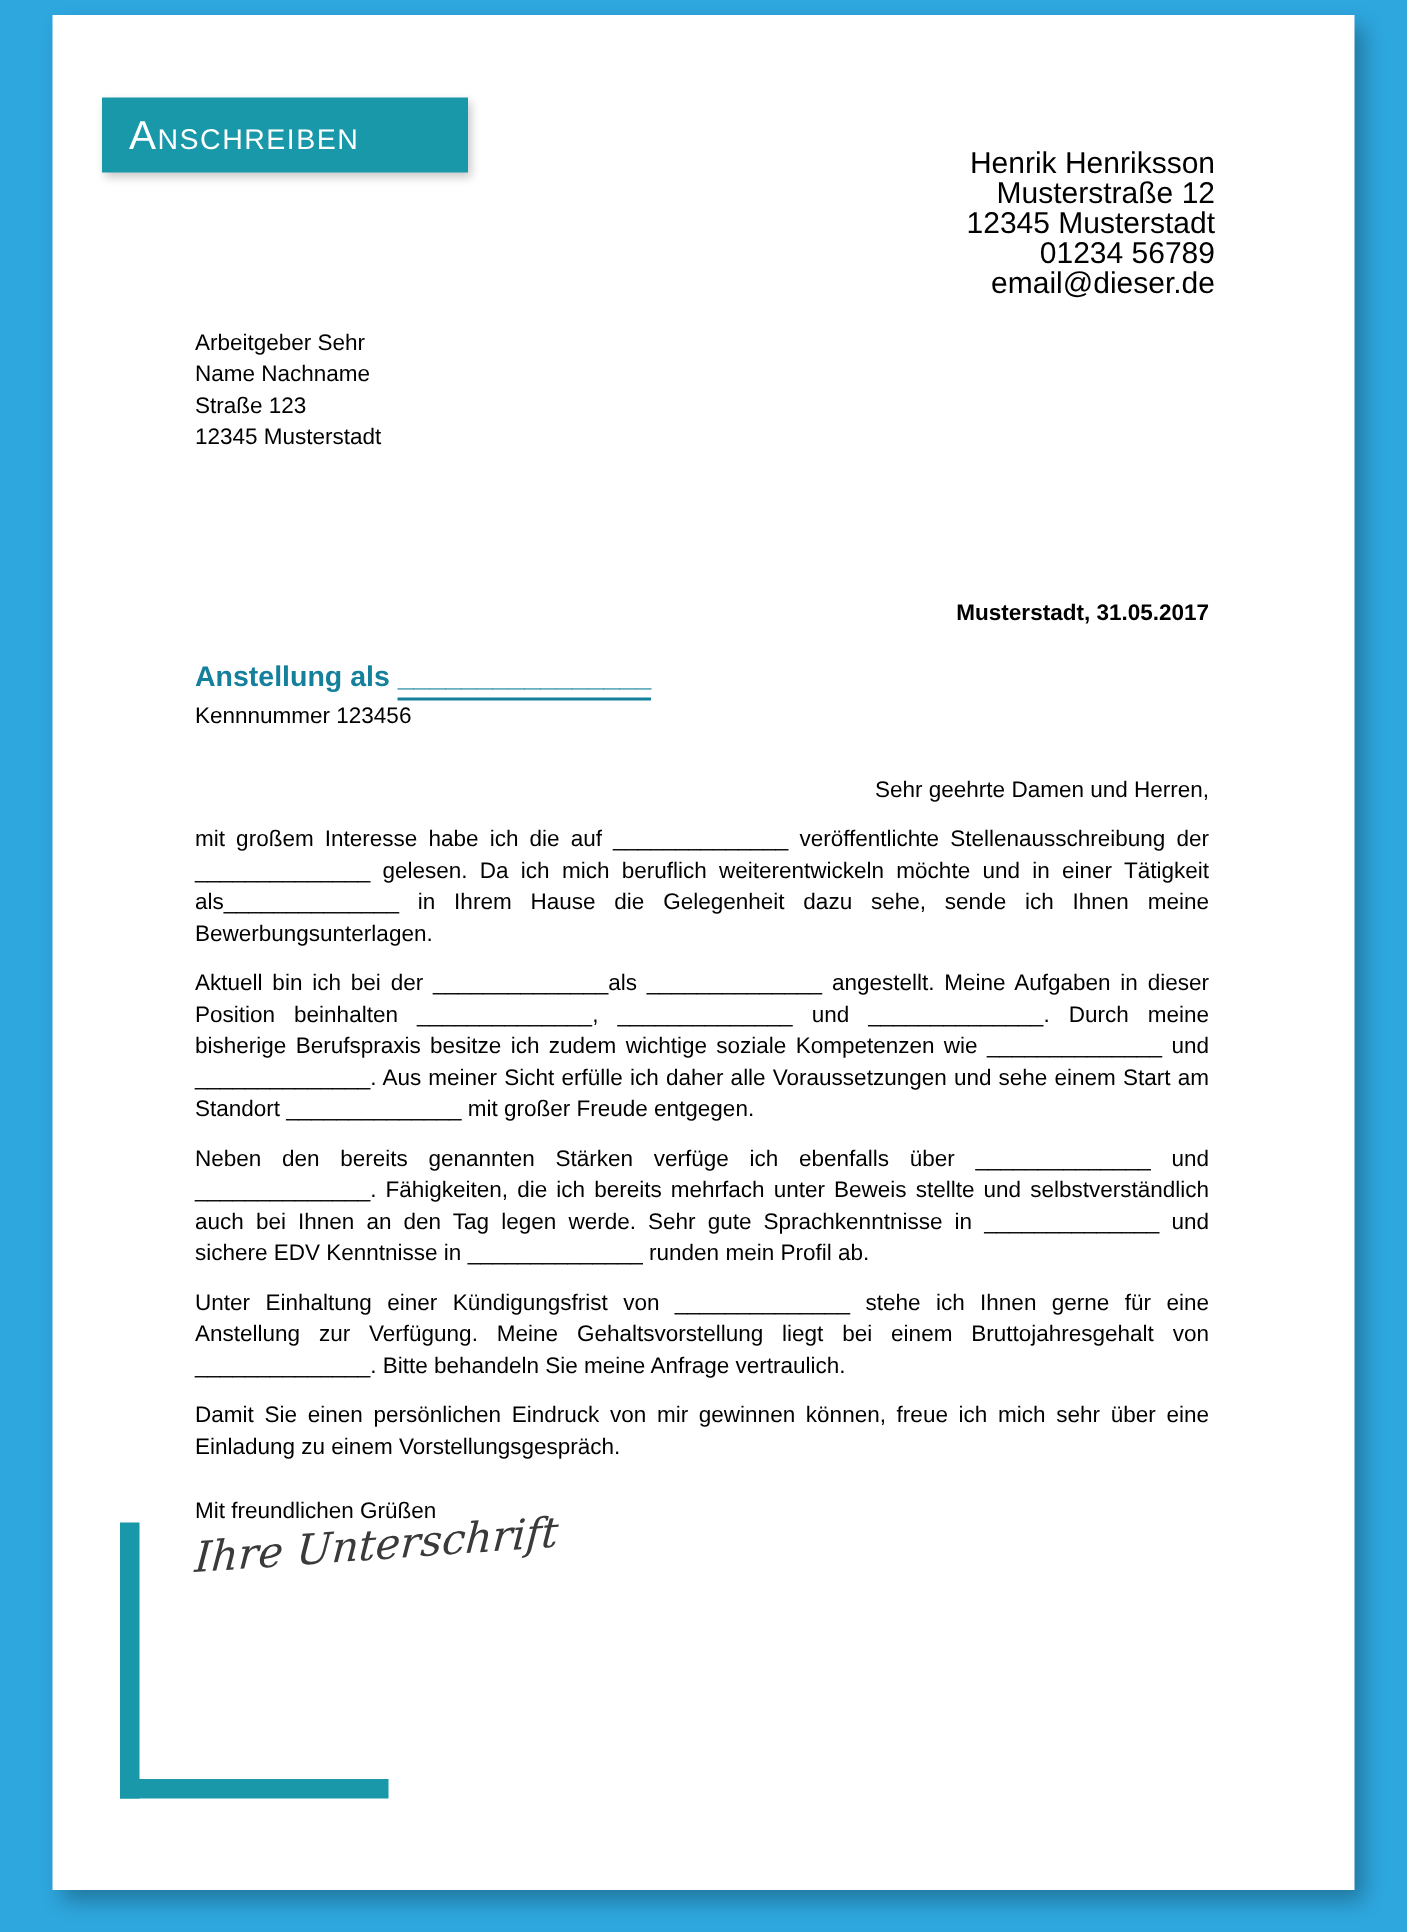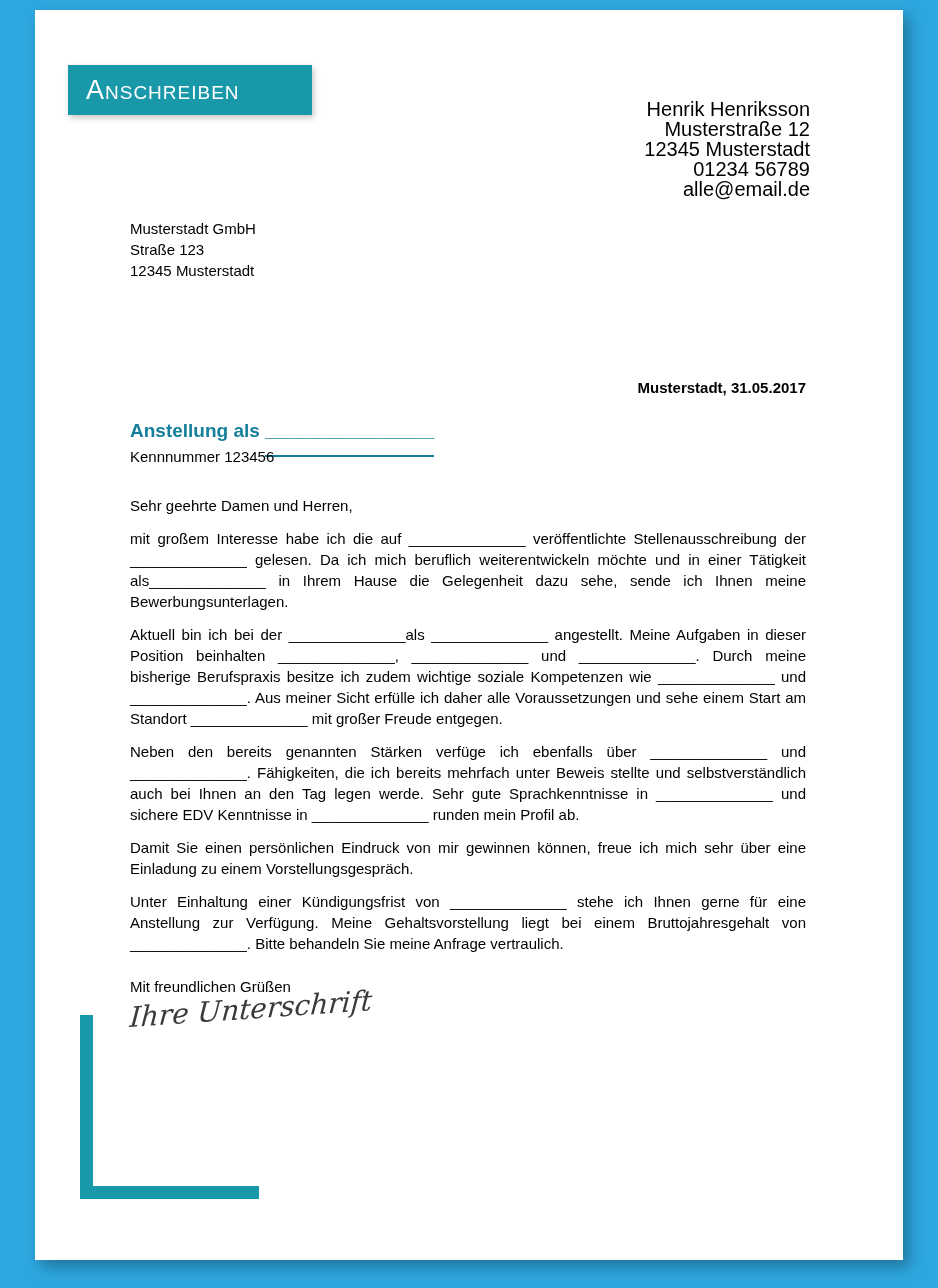--- a/index.html
+++ b/index.html
@@ -67,24 +67,24 @@
   .date-line { margin-top: 96px; text-align: right; font-weight: bold; }
   .subject {
     margin: 21px 0 0 0;
     font-size: 19px;
     line-height: 24px;
     font-weight: bold;
     color: var(--heading);
   }
   .subject .blank-underlined {
     border-bottom: 2px solid var(--heading);
-    padding-bottom: 14px;
+    padding-bottom: 3px;
   }
   .reference { margin-top: 3px; }
-  .salutation { margin-top: 28px; }
+  .salutation { margin-top: 28px; text-align: right; }
   .body-par { margin: 12px 0 0 0; text-align: justify; }
   .body-par.first { }
   .closing { margin-top: 22px; }
   .signature {
     margin-top: 10px;
     width: max-content;
     font-family: "DejaVu Serif", serif;
     font-style: italic;
     font-size: 28px;
     color: #3a3a3a;
@@ -108,44 +108,45 @@
 
   <div class="header-box">
     <span class="header-label">Anschreiben</span>
   </div>
 
   <div class="sender">
     <div>Henrik Henriksson</div>
     <div>Musterstraße 12</div>
     <div>12345 Musterstadt</div>
     <div>01234 56789</div>
-    <div>alle@email.de</div>
+    <div>email@dieser.de</div>
   </div>
 
   <div class="content">
 
     <div class="recipient">
-      <div>Musterstadt GmbH</div>
+      <div>Arbeitgeber Sehr</div>
+      <div>Name Nachname</div>
       <div>Straße 123</div>
       <div>12345 Musterstadt</div>
     </div>
 
     <div class="date-line">Musterstadt, 31.05.2017</div>
 
     <h1 class="subject"><span>Anstellung als </span><span class="blank-underlined">________________</span></h1>
 
     <div class="reference">Kennnummer 123456</div>
 
     <div class="salutation">Sehr geehrte Damen und Herren,</div>
 
     <p class="body-par first">mit großem Interesse habe ich die auf ______________ veröffentlichte Stellenausschreibung der ______________ gelesen. Da ich mich beruflich weiterentwickeln möchte und in einer Tätigkeit als______________ in Ihrem Hause die Gelegenheit dazu sehe, sende ich Ihnen meine Bewerbungsunterlagen.</p>
     <p class="body-par">Aktuell bin ich bei der ______________als ______________ angestellt. Meine Aufgaben in dieser Position beinhalten ______________, ______________ und ______________. Durch meine bisherige Berufspraxis besitze ich zudem wichtige soziale Kompetenzen wie ______________ und ______________. Aus meiner Sicht erfülle ich daher alle Voraussetzungen und sehe einem Start am Standort ______________ mit großer Freude entgegen.</p>
     <p class="body-par">Neben den bereits genannten Stärken verfüge ich ebenfalls über ______________ und ______________. Fähigkeiten, die ich bereits mehrfach unter Beweis stellte und selbstverständlich auch bei Ihnen an den Tag legen werde. Sehr gute Sprachkenntnisse in ______________ und sichere EDV Kenntnisse in ______________ runden mein Profil ab.</p>
+    <p class="body-par">Unter Einhaltung einer Kündigungsfrist von ______________ stehe ich Ihnen gerne für eine Anstellung zur Verfügung. Meine Gehaltsvorstellung liegt bei einem Bruttojahresgehalt von ______________. Bitte behandeln Sie meine Anfrage vertraulich.</p>
     <p class="body-par">Damit Sie einen persönlichen Eindruck von mir gewinnen können, freue ich mich sehr über eine Einladung zu einem Vorstellungsgespräch.</p>
-    <p class="body-par">Unter Einhaltung einer Kündigungsfrist von ______________ stehe ich Ihnen gerne für eine Anstellung zur Verfügung. Meine Gehaltsvorstellung liegt bei einem Bruttojahresgehalt von ______________. Bitte behandeln Sie meine Anfrage vertraulich.</p>
 
     <div class="closing">Mit freundlichen Grüßen</div>
 
     <div class="signature">Ihre Unterschrift</div>
 
   </div>
 
   <div class="corner-decor"></div>
 
 </div>

